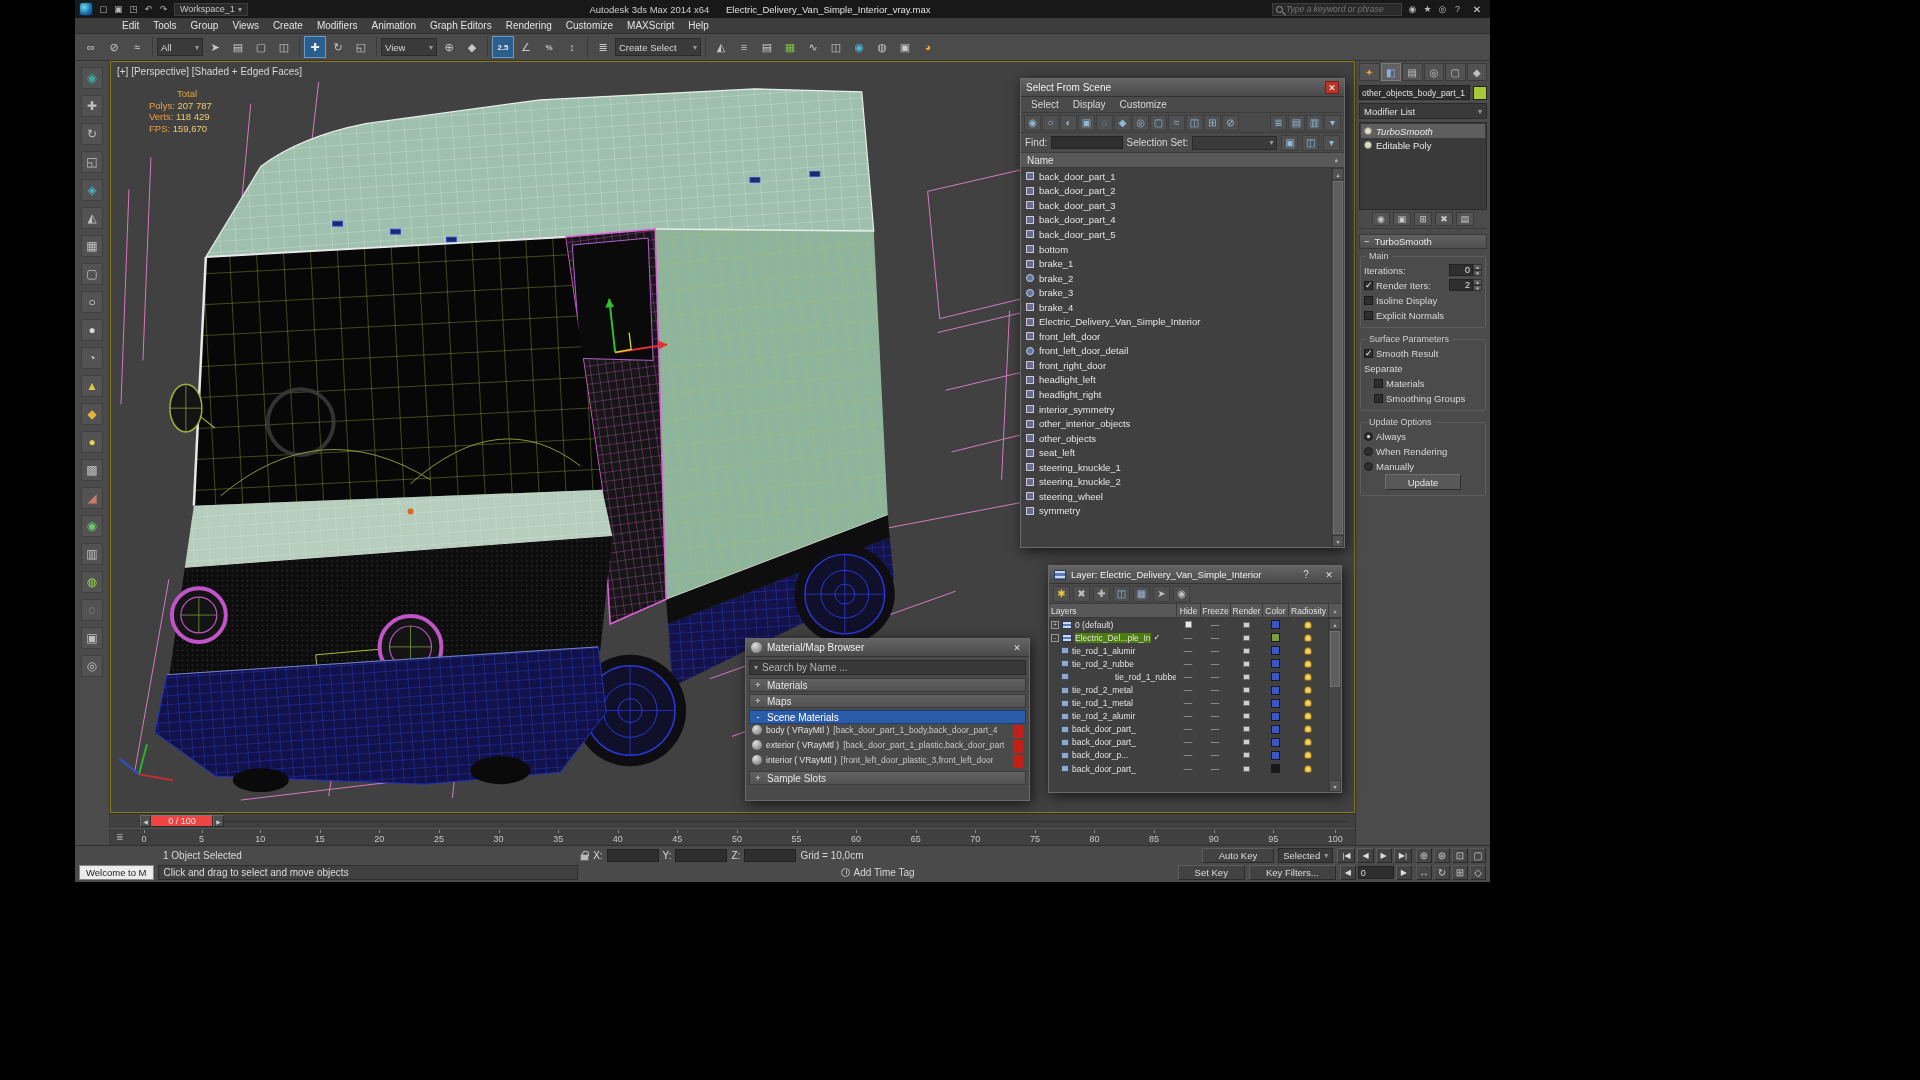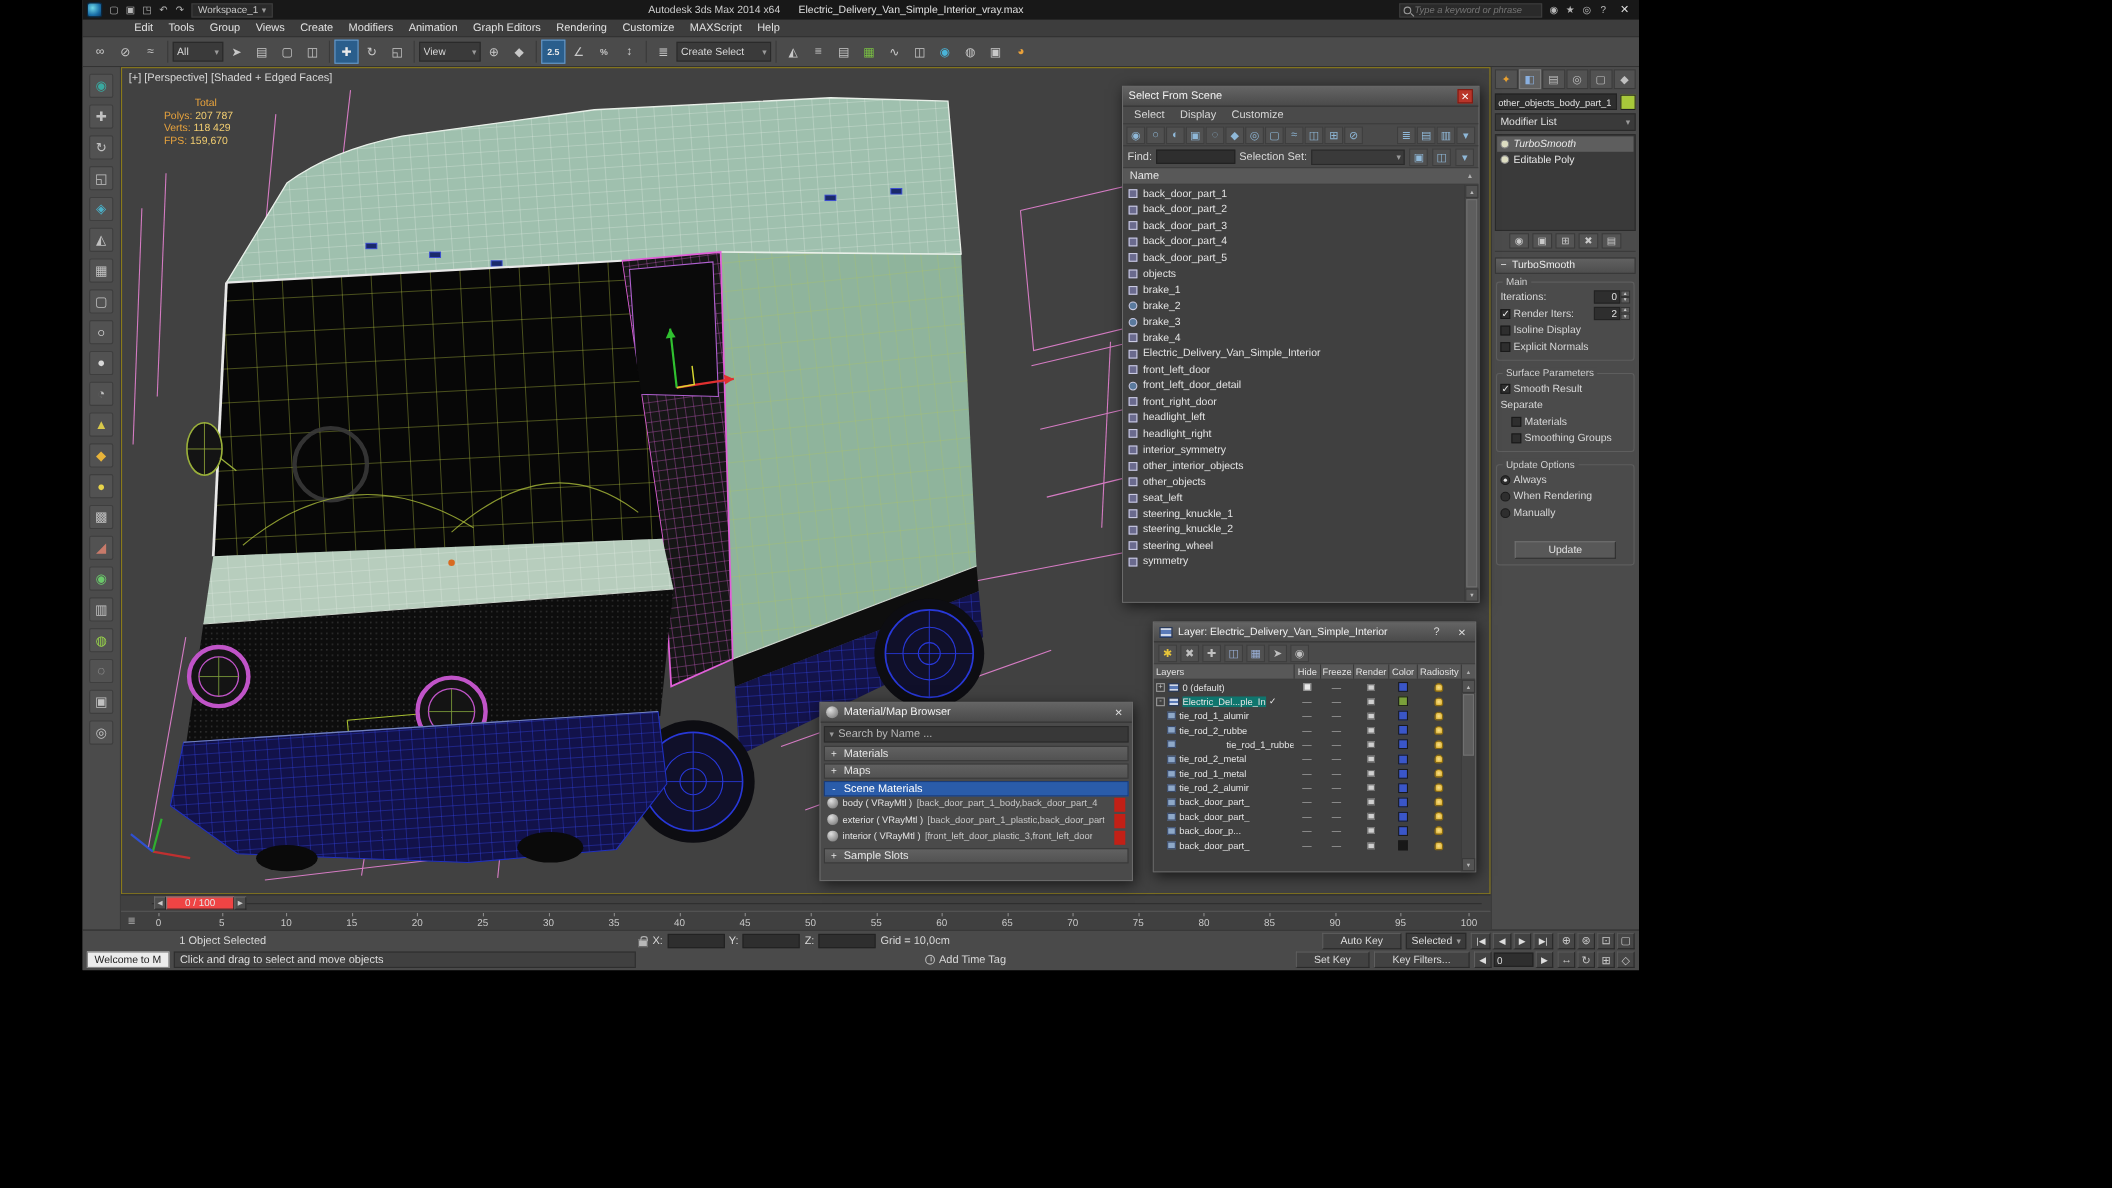--- a/index.html
+++ b/index.html
@@ -88,21 +88,21 @@
 .cp-group-label{position:absolute;top:-6px;left:5px;background:#4b4b4b;padding:0 3px;font-size:9px;color:#d0d0d0}
 .cp-row{display:flex;align-items:center;gap:3px;height:14px;margin:1px 0;white-space:nowrap}
 .spin{display:flex;align-items:center;margin-left:auto}
 .spin-val{width:24px;height:12px;background:#2e2e2e;border:1px solid #222;color:#e0e0e0;text-align:right;padding-right:2px;font-size:9px;line-height:11px}
 .spin-btns{display:flex;flex-direction:column;width:9px}
 .spin-btns span{height:6px;font-size:5px;line-height:5px;background:#5a5a5a;border:1px solid #333;text-align:center;color:#ccc}
 .chk{width:9px;height:9px;background:#2e2e2e;border:1px solid #1a1a1a;position:relative;flex:none}
 .chk.on::after{content:"✓";position:absolute;left:0;top:-2px;font-size:9px;color:#f0f0f0}
 .radio{width:9px;height:9px;border-radius:50%;background:#2e2e2e;border:1px solid #1a1a1a;position:relative;flex:none}
 .radio.sel::after{content:"";position:absolute;inset:2px;background:#e8e8e8;border-radius:50%}
-.cp-btn{height:16px;background:#585858;border:1px solid #707070;border-bottom-color:#2e2e2e;border-right-color:#2e2e2e;color:#e4e4e4;display:flex;align-items:center;justify-content:center;width:92px;margin:19px auto 1px}
+.cp-btn{height:16px;background:#585858;border:1px solid #707070;border-bottom-color:#2e2e2e;border-right-color:#2e2e2e;color:#e4e4e4;display:flex;align-items:center;justify-content:center;width:76px;margin:1px auto 1px}
 
 .dialog{position:absolute;background:#4a4a4a;border:1px solid #6a6a6a;box-shadow:2px 3px 12px rgba(0,0,0,.65);z-index:10;font-size:10px}
 .dlg-title{height:18px;background:linear-gradient(#646464,#4a4a4a);display:flex;align-items:center;padding:0 5px;gap:5px;color:#f2f2f2;border-bottom:1px solid #333;white-space:nowrap;overflow:hidden}
 .dlg-close{width:14px;height:13px;background:#b8352a;color:#fff;font-size:9px;display:flex;align-items:center;justify-content:center;border:1px solid #7a1a12;margin-left:4px;flex:none}
 .dlg-help{width:14px;height:13px;display:flex;align-items:center;justify-content:center;color:#d8d8d8;margin-left:auto;flex:none}
 .dlg-btn{width:62px;height:17px;background:#585858;border:1px solid #707070;border-bottom-color:#2e2e2e;border-right-color:#2e2e2e;color:#e4e4e4;display:flex;align-items:center;justify-content:center}
 
 .sfs{left:945px;top:78px;width:325px;height:470px;display:flex;flex-direction:column}
 .sfs-menu{height:16px;display:flex;align-items:center;padding:0 3px;border-bottom:1px solid #3c3c3c}
 .sfs-menu-item{padding:0 7px}
@@ -129,21 +129,21 @@
 .ld-tools{height:20px;display:flex;align-items:center;gap:3px;padding:0 4px;border-bottom:1px solid #3c3c3c}
 .ld-ticon{width:17px;height:16px;display:flex;align-items:center;justify-content:center;font-size:10px;color:#c0c0c0;background:#505050;border:1px solid #3e3e3e}
 .ld-hdr{height:14px;display:flex;background:#585858;color:#e0e0e0;font-size:8.5px;border-bottom:1px solid #3a3a3a}
 .ld-h{display:flex;align-items:center;padding:0 2px;border-right:1px solid #3a3a3a;justify-content:center}
 .ld-h.c0{flex:1;justify-content:flex-start}
 .ld-h.c1{width:24px}.ld-h.c2{width:30px}.ld-h.c3{width:32px}.ld-h.c4{width:26px}.ld-h.c5{width:40px}
 .ld-hsort{width:12px;display:flex;align-items:center;justify-content:center;font-size:6px;color:#b0b0b0}
 .ld-body{flex:1;display:flex;min-height:0;background:#404040}
 .ld-rows{flex:1;overflow:hidden}
 .ld-row{height:13.1px;display:flex;align-items:center;font-size:8.5px;color:#e2e2e2;white-space:nowrap}
-.ld-row.sel .ld-label{background:#0f766e}
+.ld-row.sel .ld-label{background:#4d7c0f}
 .ld-name{flex:1;display:flex;align-items:center;gap:3px;overflow:hidden}
 .ld-exp{width:8px;height:8px;border:1px solid #9a9a9a;font-size:7px;line-height:6px;text-align:center;color:#d0d0d0;flex:none}
 .layer-ic{width:10px;height:8px;background:linear-gradient(#cfd8ea 0 2px,#5a7ab8 2px 4px,#cfd8ea 4px 6px,#5a7ab8 6px 8px);border:1px solid #2a3a5a;flex:none}
 .obj-ic{width:8px;height:7px;background:#8ea8c8;border:1px solid #3a4a6a;flex:none}
 .ld-check{color:#f0f0f0;font-size:8px}
 .ld-c{display:flex;align-items:center;justify-content:center;color:#b0b0b0;flex:none}
 .ld-hide{width:24px}.ld-freeze{width:30px}.ld-render{width:32px}.ld-color{width:26px}.ld-rad{width:40px}
 .ld-box{width:7px;height:7px;background:#e8e8e8;border:1px solid #888}
 .render-ic{width:7px;height:6px;background:#d0d0d0;border:1px solid #6a6a6a}
 .swatch{width:9px;height:9px;border:1px solid #1a1a1a}
@@ -709,21 +709,21 @@
           <div class="sfs-item">
             <span class="cube-ic"></span>
             <span class="sfs-item-label">back_door_part_4</span>
           </div>
           <div class="sfs-item">
             <span class="cube-ic"></span>
             <span class="sfs-item-label">back_door_part_5</span>
           </div>
           <div class="sfs-item">
             <span class="cube-ic"></span>
-            <span class="sfs-item-label">objects</span>
+            <span class="sfs-item-label">bottom</span>
           </div>
           <div class="sfs-item">
             <span class="cube-ic"></span>
             <span class="sfs-item-label">brake_1</span>
           </div>
           <div class="sfs-item">
             <span class="cube-ic sphere"></span>
             <span class="sfs-item-label">brake_2</span>
           </div>
           <div class="sfs-item">

